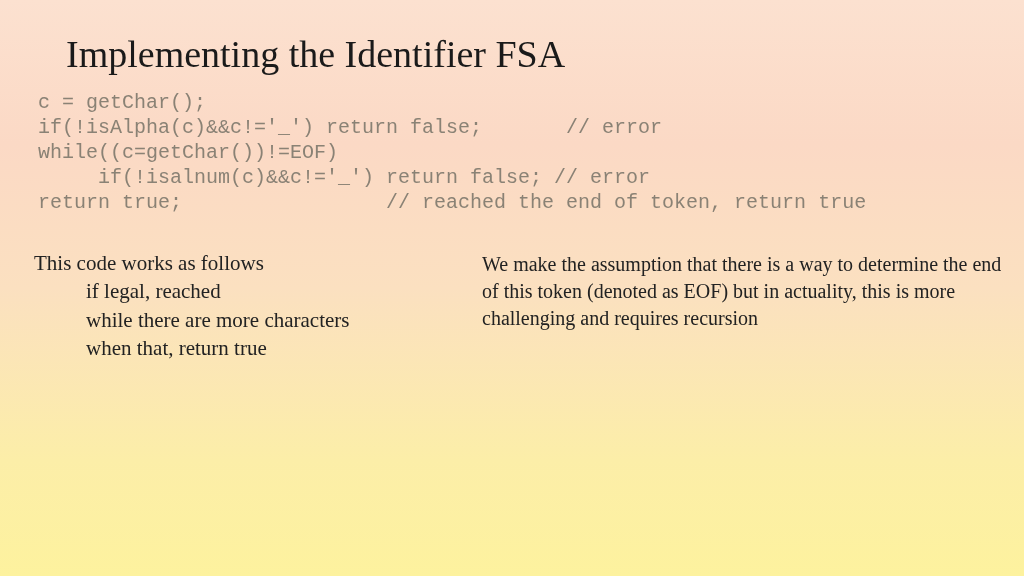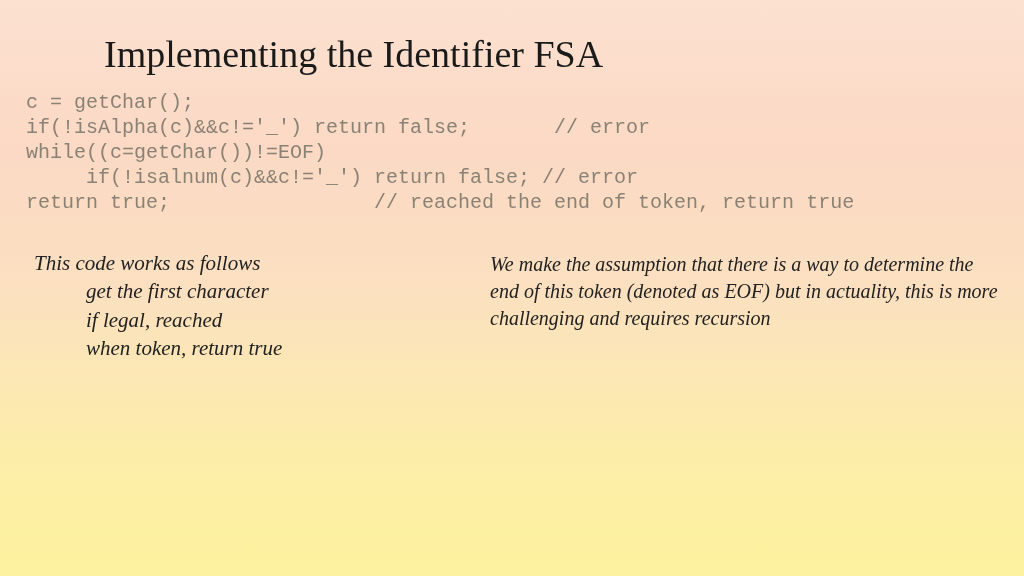--- a/index.html
+++ b/index.html
@@ -11,38 +11,37 @@
   }
   body {
     background: linear-gradient(to bottom, #fce1d0 0%, #fbd9c5 25%, #fbe0c0 50%, #fceea8 80%, #fdf29e 100%);
     font-family: "Times New Roman", Times, serif;
     box-sizing: border-box;
   }
   .title {
     font-size: 38px;
     color: #1a1a1a;
     padding-top: 32px;
-    padding-left: 104px;
+    padding-left: 66px;
     font-weight: 400;
   }
   .code {
     font-family: "Courier New", Courier, monospace;
     color: #8a8275;
     font-size: 20px;
     line-height: 1.25;
     white-space: pre;
-    padding-left: 26px;
+    padding-left: 38px;
     padding-top: 14px;
   }
   .columns {
     display: flex;
     padding-left: 34px;
     padding-top: 34px;
-    gap: 16px;
-    font-style: italic;
+    gap: 8px;
   }
   .left {
     font-size: 21px;
     color: #222;
     line-height: 1.35;
     flex: 0 0 440px;
   }
   .left .indent1 { padding-left: 52px; }
   .left .indent2 { padding-left: 104px; }
   .right {
@@ -61,18 +60,18 @@
 
 <div class="code"><span>c = getChar();</span>
 <span>if(!isAlpha(c)&amp;&amp;c!='_') return false;       // error</span>
 <span>while((c=getChar())!=EOF)</span>
 <span>     if(!isalnum(c)&amp;&amp;c!='_') return false; // error</span>
 <span>return true;                 // reached the end of token, return true</span></div>
 
 <div class="columns">
   <div class="left">
     <div>This code works as follows</div>
-    <div class="indent1">get the first character</div>
     <div class="indent1">if legal, reached</div>
-    <div class="indent1">when token, return true</div>
+    <div class="indent1">while there are more characters</div>
+    <div class="indent1">when that, return true</div>
   </div>
   <div class="right">We make the assumption that there is a way to determine the end of this token (denoted as EOF) but in actuality, this is more challenging and requires recursion</div>
 </div>
 
 </body></html>

